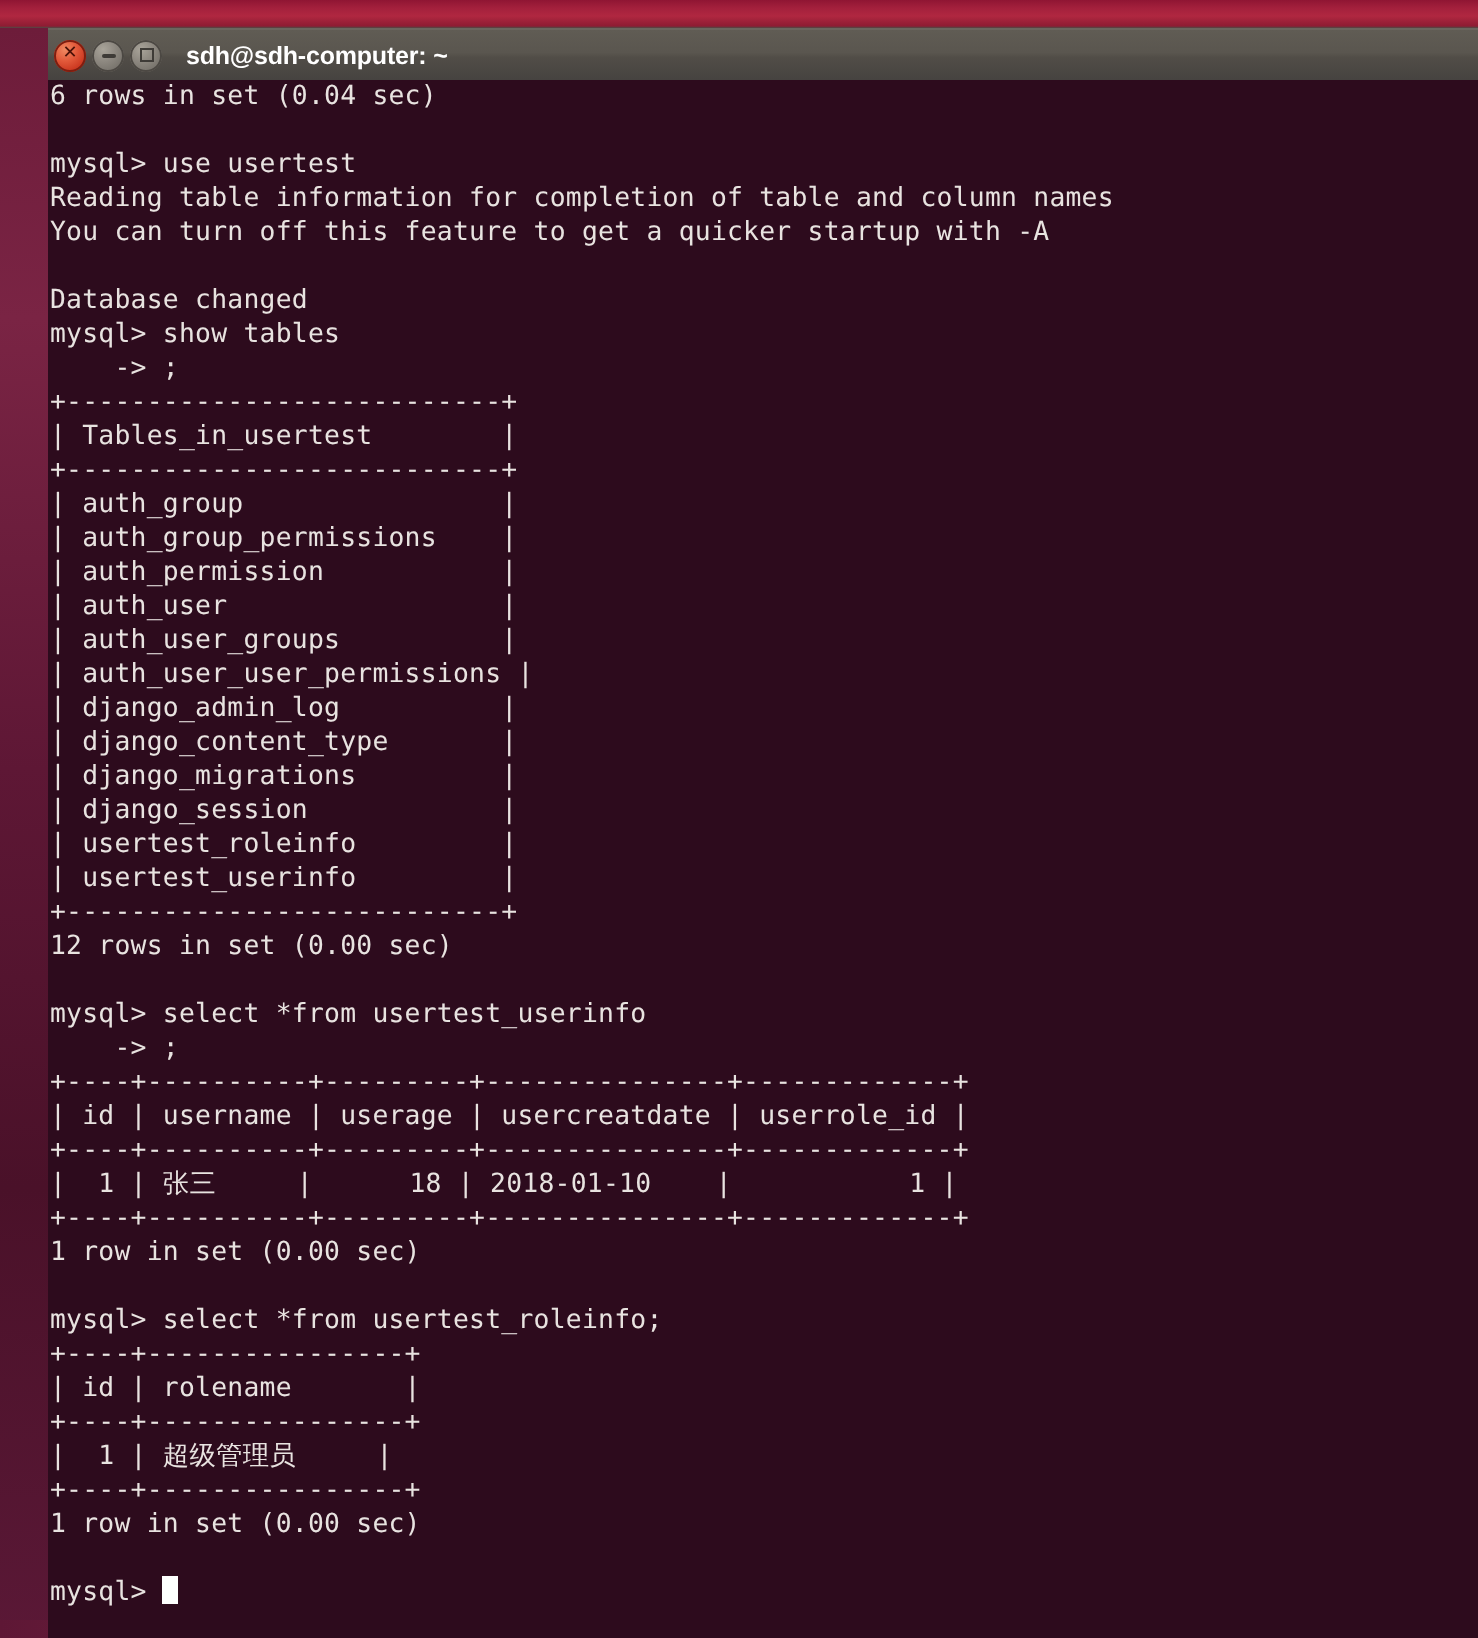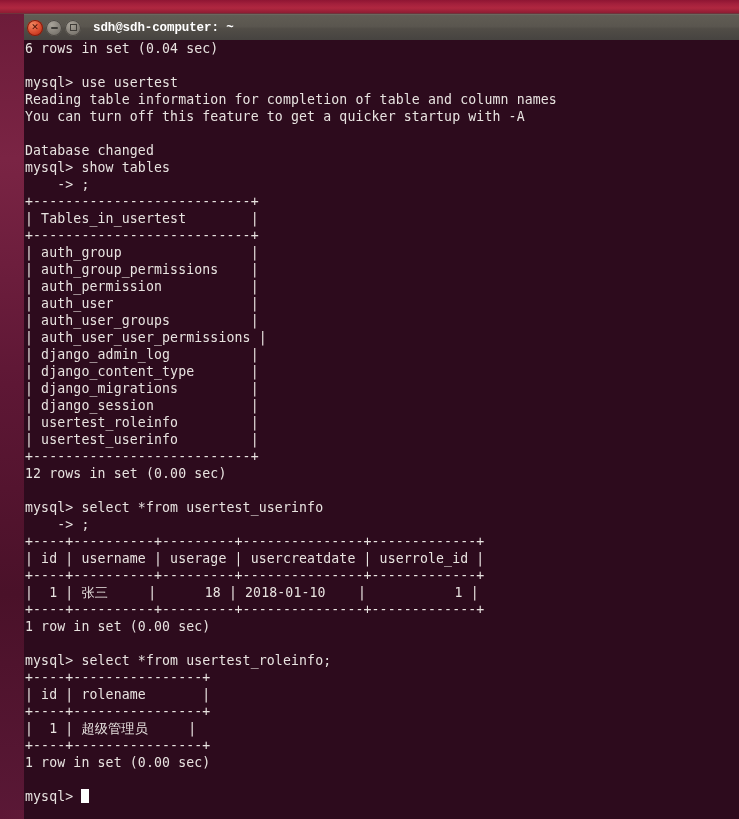--- a/index.html
+++ b/index.html
@@ -83,21 +83,21 @@
     font-size: 9px;
     line-height: 1;
     color: #4a1007;
     font-weight: bold;
   }
   .wbtn-min .glyph, .wbtn-max .glyph { color: #3e3b37; }
   .dash { width: 7px; height: 2px; background: #3e3b37; border-radius: 1px; }
   .sq { width: 7px; height: 7px; border: 1px solid #3e3b37; box-sizing: border-box; }
   #title-text {
     margin-left: 9px;
-    font-family: Liberation Mono, monospace;
+    font-family: Liberation Sans, sans-serif;
     font-size: 12.5px;
     font-weight: bold;
     color: #ffffff;
     letter-spacing: -0.1px;
     white-space: nowrap;
   }
 
   
   #terminal {
     position: relative;

